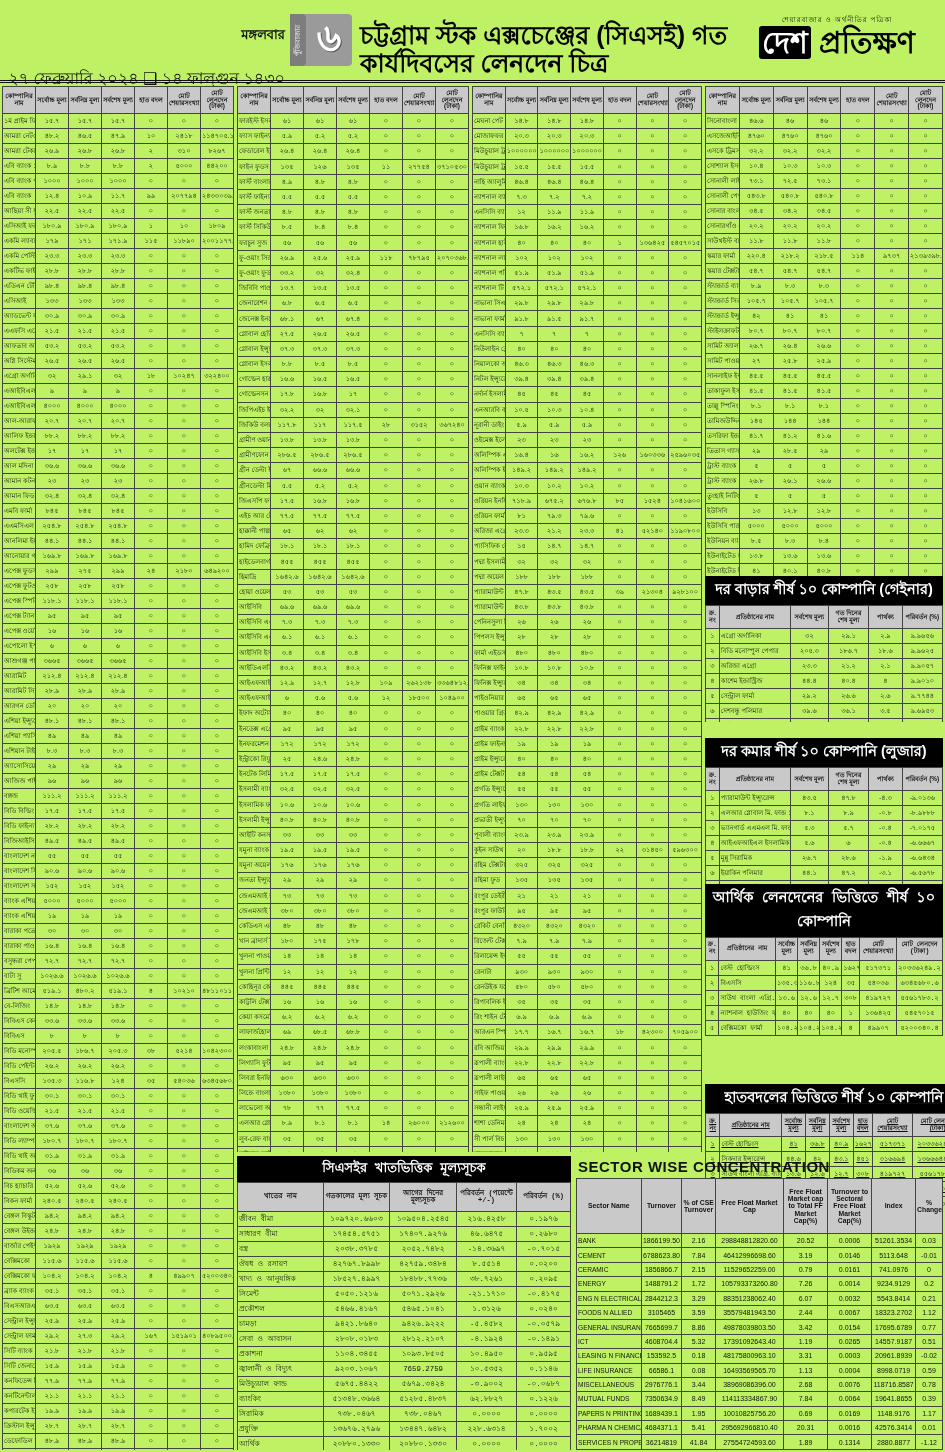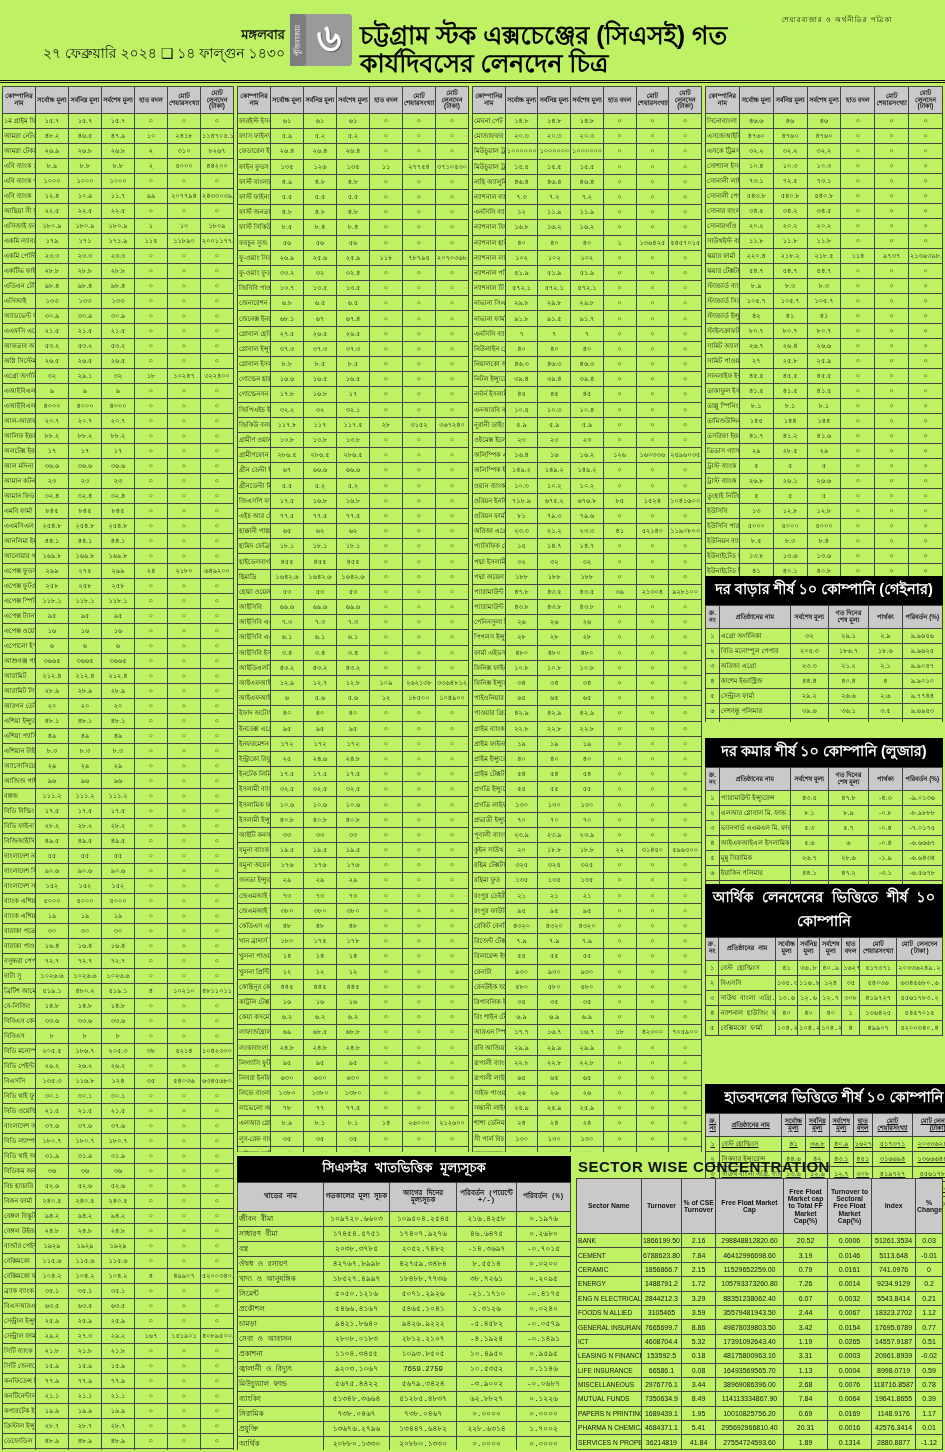--- a/index.html
+++ b/index.html
@@ -1,21 +1,21 @@
 <!DOCTYPE html>
 <html><head>
 <meta charset="utf-8">
 <style>
   html,body{margin:0;padding:0;background:#e9e7e2;}
   .sheet{position:relative;width:945px;height:1452px;background:#bef264;font-family:"Liberation Sans","DejaVu Sans",sans-serif;color:#111;overflow:hidden;}
   
   .masthead{position:absolute;left:0;top:0;width:945px;height:80px;border-bottom:3px double #111;}
   .dateblock{position:absolute;right:660px;top:26px;text-align:right;line-height:1.35;}
   .weekday{font-weight:bold;font-size:13px;}
-  .dateline{font-size:14px;}
+  .dateline{font-size:16px;margin-top:24px;}
   .pagebox{position:absolute;left:290px;top:14px;width:62px;height:52px;background:#9a9a9a;border-radius:4px;display:flex;}
   .pagetag{width:16px;background:#7d7d7d;color:#fff;font-size:7px;display:flex;align-items:center;justify-content:center;writing-mode:vertical-rl;transform:rotate(180deg);border-radius:4px 0 0 4px;}
   .pagenum{flex:1;color:#fff;font-size:38px;font-weight:bold;display:flex;align-items:center;justify-content:center;text-shadow:1px 1px 0 #555;}
   .main-title{position:absolute;left:360px;top:22px;width:420px;font-size:25px;font-weight:bold;color:#000;letter-spacing:0px;line-height:1.1;}
   .paper{position:absolute;right:8px;top:14px;width:200px;text-align:center;}
   .paper .tagline{font-size:7px;letter-spacing:1px;}
   .paper .logo{font-size:30px;font-weight:bold;line-height:1;margin-top:2px;}
   .paper .logo .p1{background:#000;color:#fff;padding:0 3px;border-radius:3px;}
   .paper .logo .p2{color:#000;}
   
@@ -64,20 +64,24 @@
       <div class="weekday">মঙ্গলবার</div>
       <div class="dateline">২৭ ফেব্রুয়ারি ২০২৪ ❑ ১৪ ফাল্গুন ১৪৩০</div>
     </div>
     <div class="pagebox">
       <div class="pagetag">পুঁজিবাজার</div>
       <div class="pagenum">৬</div>
     </div>
     <div class="main-title">চট্টগ্রাম স্টক এক্সচেঞ্জের (সিএসই) গত কার্যদিবসের লেনদেন চিত্র</div>
     <div class="paper">
       <div class="tagline">শেয়ারবাজার ও অর্থনীতির পত্রিকা</div>
+      <div class="logo">
+        <span class="p1">দেশ</span>
+        <span class="p2">প্রতিক্ষণ</span>
+      </div>
     </div>
   </div>
 
   <div class="panel stock c1" style="left:2px;top:86px;width:232px;height:1364px;">
     <table>
         <thead>
           <tr>
             <th>কোম্পানির নাম</th>
             <th>সর্বোচ্চ মূল্য</th>
             <th>সর্বনিম্ন মূল্য</th>

